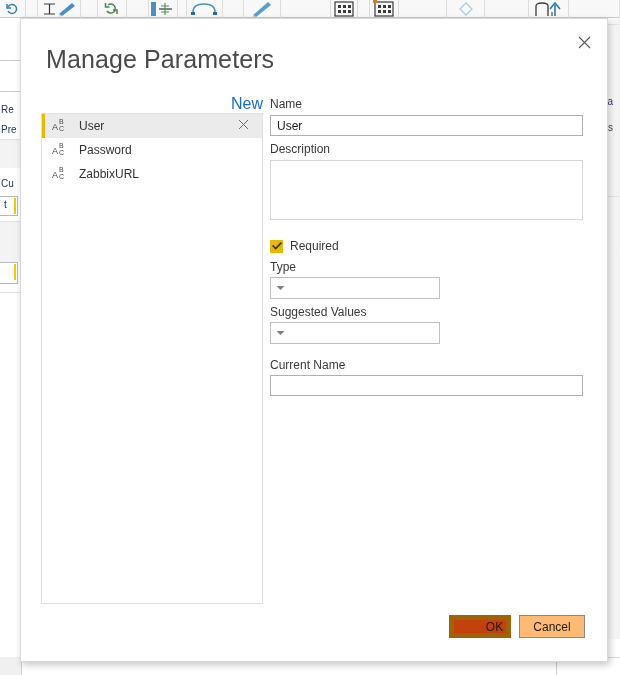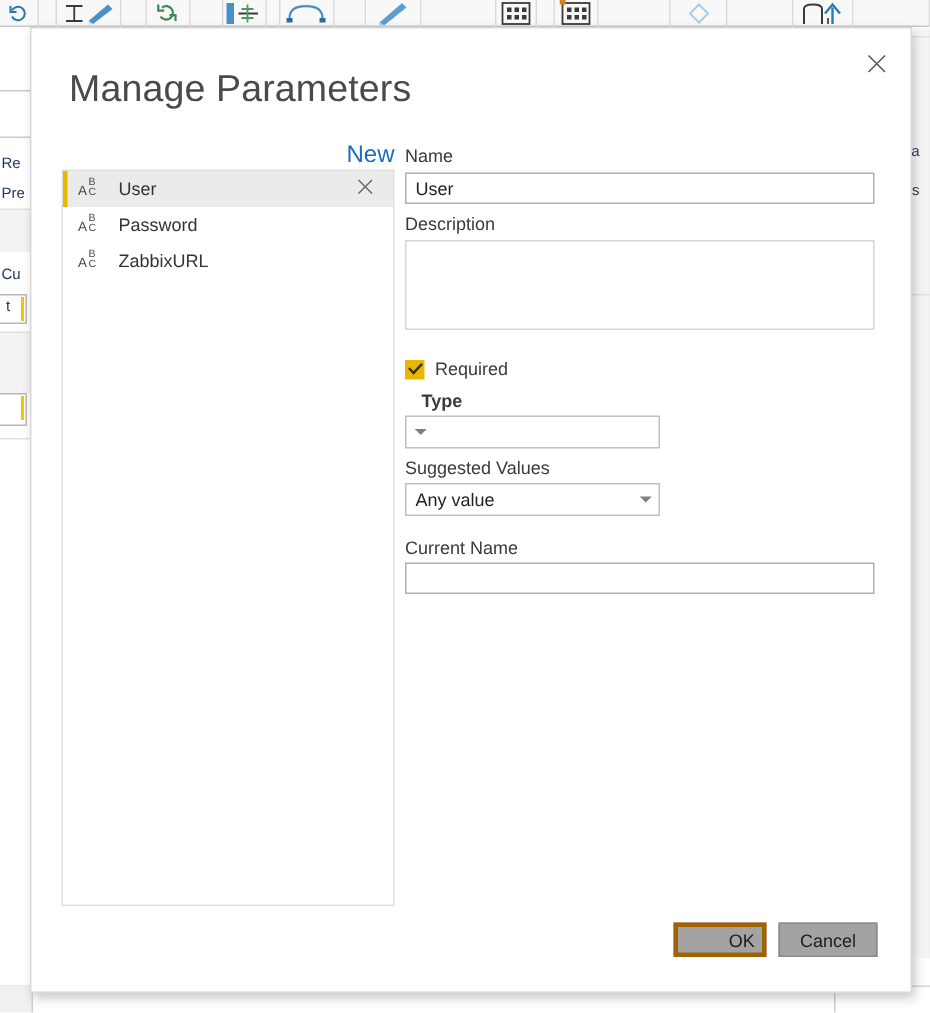--- a/index.html
+++ b/index.html
@@ -183,24 +183,24 @@
   .combo-arrow svg { display: block; }
 
   
   .btn {
     position: absolute; height: 23px;
     display: flex; align-items: center; justify-content: center;
     font-size: 12px; cursor: pointer;
     font-family: "Liberation Sans", sans-serif;
   }
   .btn-ok {
-    background: #a3a3a3; color: #1c1c1c; border: 3px solid #a16207; padding-left: 29px;
+    background: #c2410c; color: #1c1c1c; border: 5px solid #a16207; padding-left: 29px;
   }
   .btn-cancel {
-    background: #a3a3a3; color: #1c1c1c; border: 1px solid #8a8a8a;
+    background: #fdba74; color: #1c1c1c; border: 1px solid #8a8a8a;
   }
 </style>
 </head>
 <body>
 
 <div id="app">
 
   <div class="bg-ribbon">
     <div class="ribbon-cell" style="width:30px">
       <svg class="ribbon-ico" width="14" height="14" viewBox="0 0 14 14">
@@ -371,32 +371,31 @@
 
     <div class="chk-row">
       <span class="chk-box">
         <svg width="10" height="10" viewBox="0 0 10 10">
           <path d="M1.2 5 L3.7 7.6 L8.8 2.2" fill="none" stroke="#3a3000" stroke-width="1.6" stroke-linecap="square"></path>
         </svg>
       </span>
       <span class="chk-label">Required</span>
     </div>
 
-    <div class="field-label" style="left:260px; top:241px;font-weight:bold;">Type</div>
+    <div class="field-label" style="left:249px; top:241px;">Type</div>
     <div class="combo" style="left:249px; top:258px; width:170px;">
       <span class="combo-arrow">
         <svg width="9" height="6" viewBox="0 0 9 6">
           <path d="M0.5 1 L8.5 1 L4.5 5 Z" fill="#808080"></path>
         </svg>
       </span>
     </div>
 
     <div class="field-label" style="left:249px; top:286px;">Suggested Values</div>
     <div class="combo" style="left:249px; top:303px; width:170px;">
-      <span class="combo-text">Any value</span>
       <span class="combo-arrow">
         <svg width="9" height="6" viewBox="0 0 9 6">
           <path d="M0.5 1 L8.5 1 L4.5 5 Z" fill="#808080"></path>
         </svg>
       </span>
     </div>
 
     <div class="field-label" style="left:249px; top:339px;">Current Name</div>
     <input class="txt-input" style="left: 249px; top: 356px; width: 313px; height: 21px;">
 

